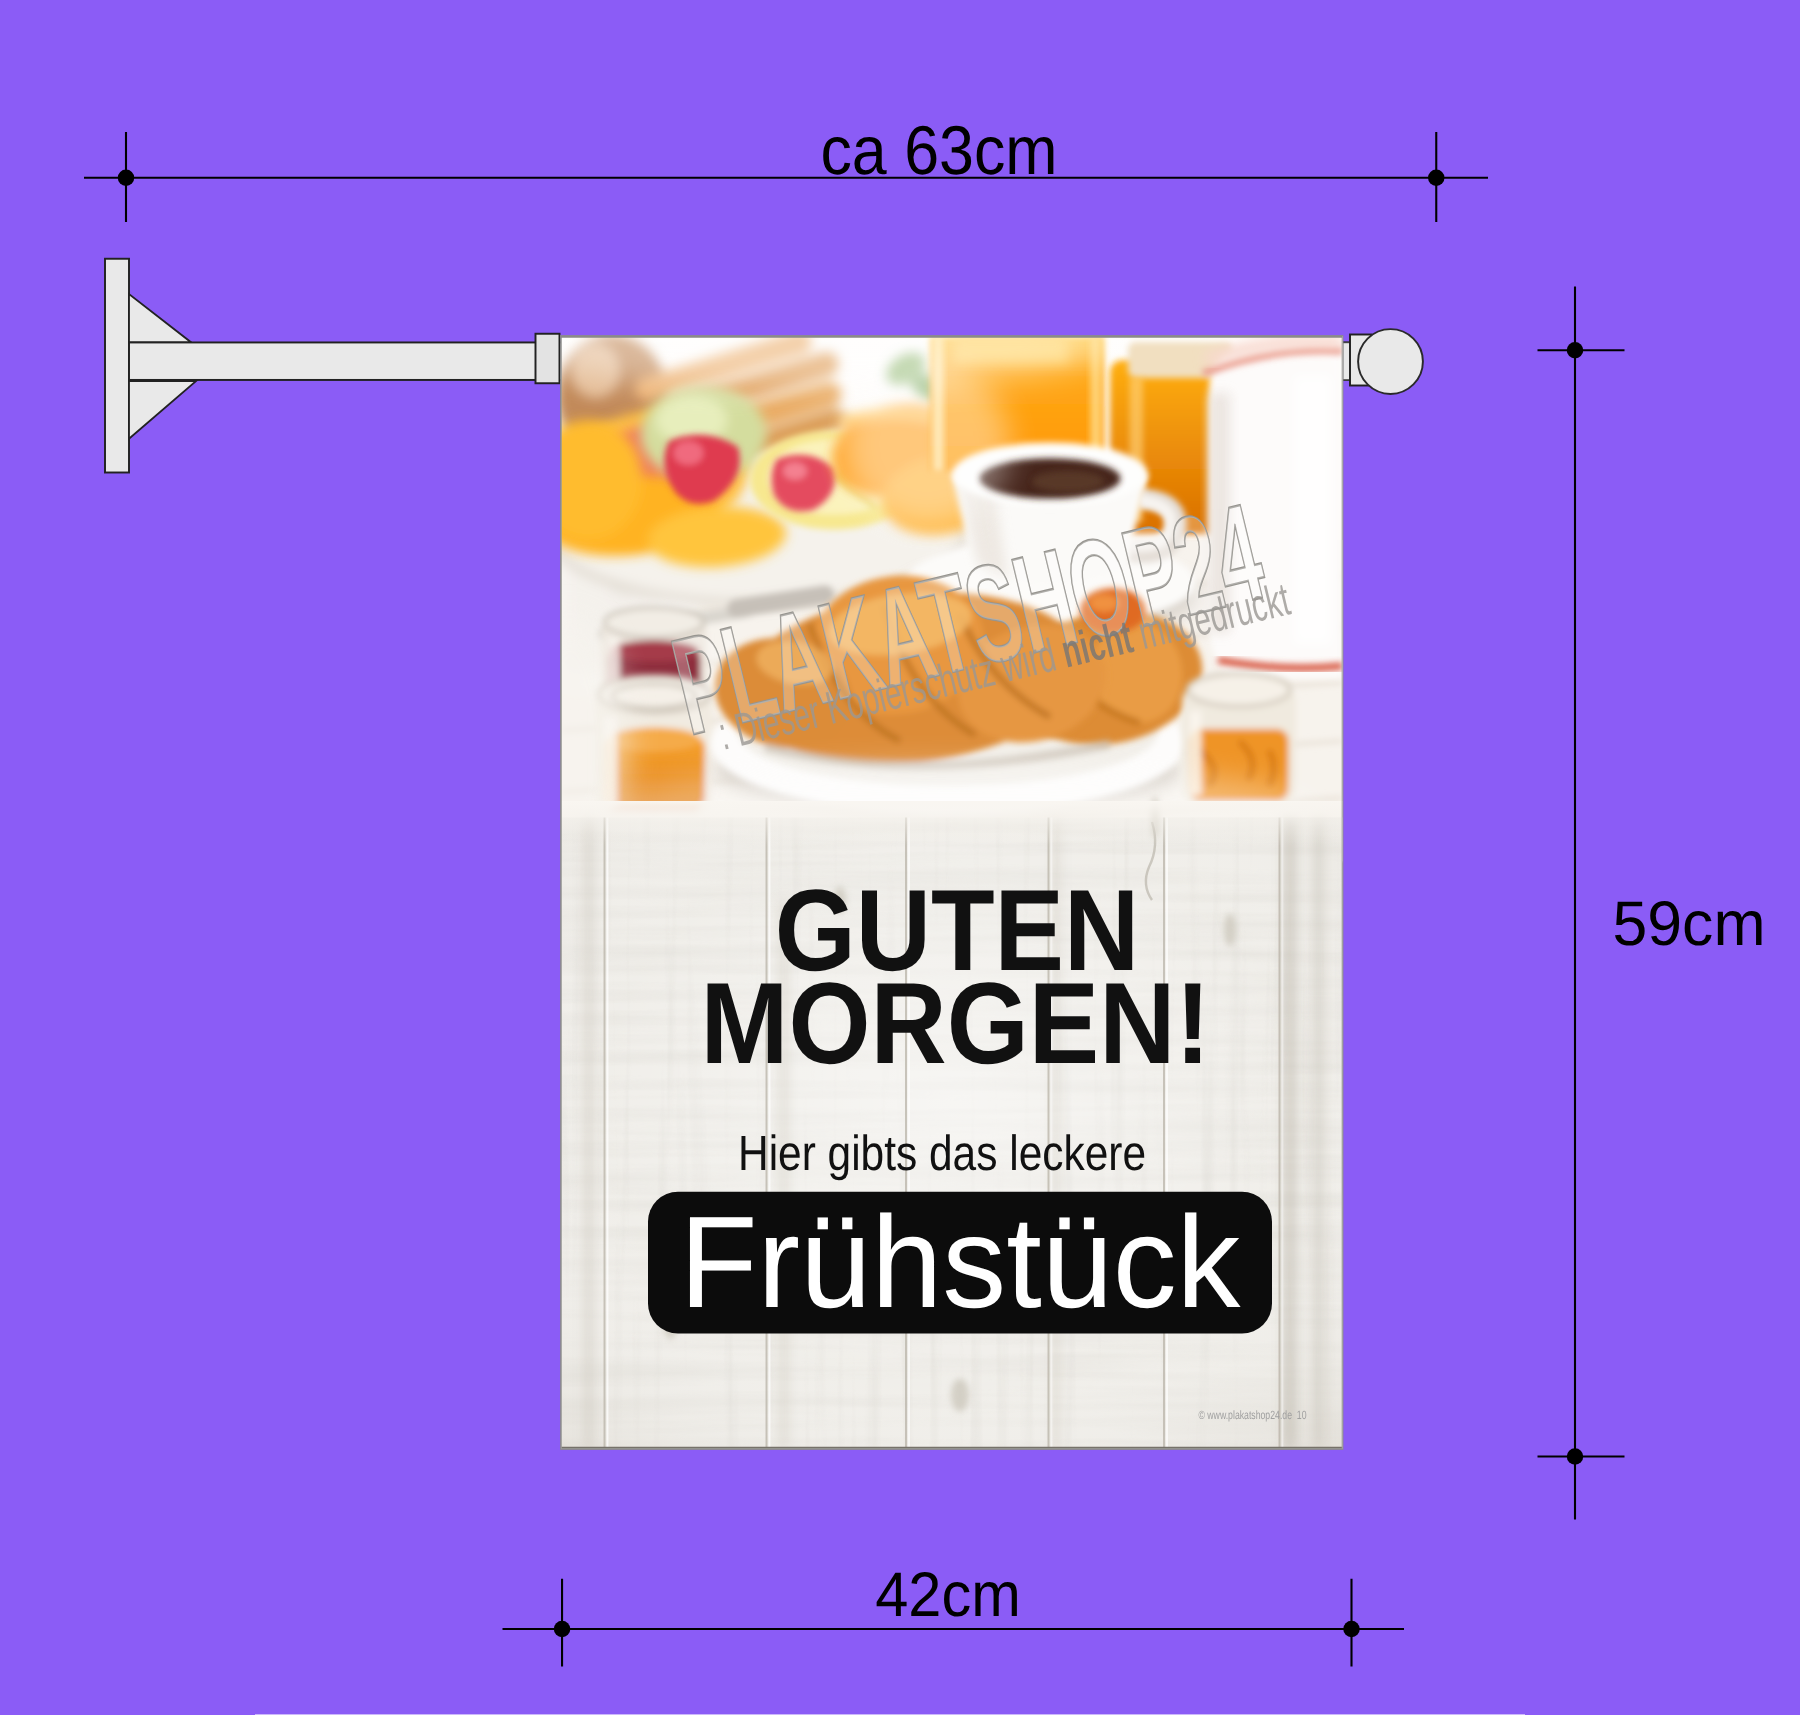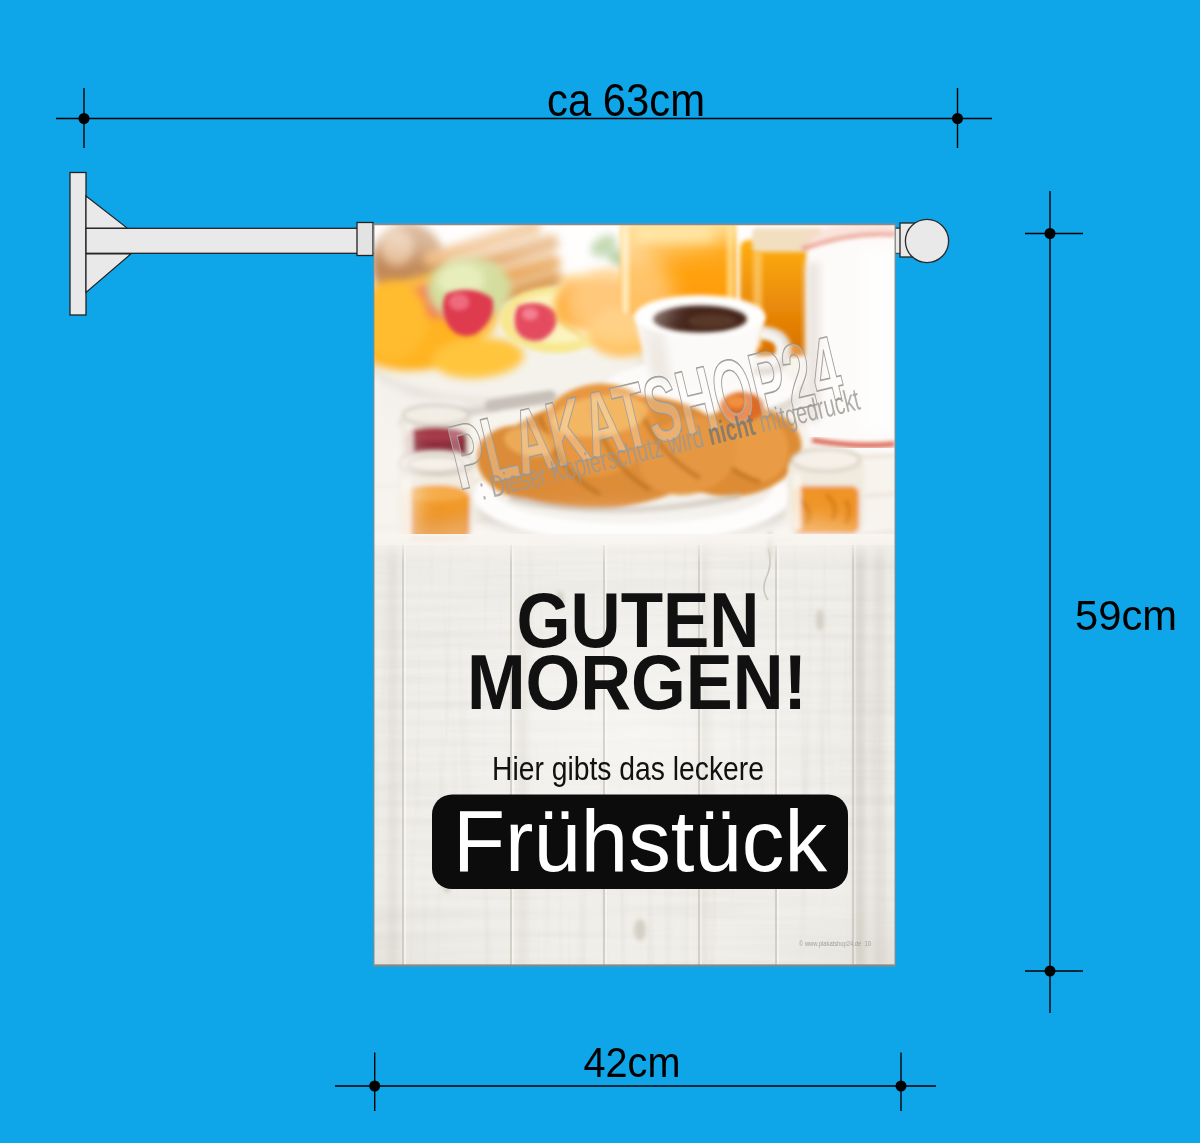--- a/index.html
+++ b/index.html
@@ -1,16 +1,16 @@
 <!DOCTYPE html>
 <html><head>
 <meta charset="utf-8">
 <style>
   html,body{margin:0;padding:0;background:#ffffff;}
-  #stage{position:relative;width:1200px;height:1143px;background:#0ea5e9;overflow:hidden;
+  #stage{position:relative;width:1200px;height:1143px;background:#8b5cf6;overflow:hidden;
          font-family:"Liberation Sans",sans-serif;}
   svg text{font-family:"Liberation Sans",sans-serif;}
 </style>
 </head>
 <body>
 <div id="stage">
 <svg width="1200" height="1143" viewBox="0 0 1200 1143" xmlns="http://www.w3.org/2000/svg">
 <defs>
   <filter id="b2" x="-40%" y="-40%" width="180%" height="180%">
           <feGaussianBlur stdDeviation="2"></feGaussianBlur>

